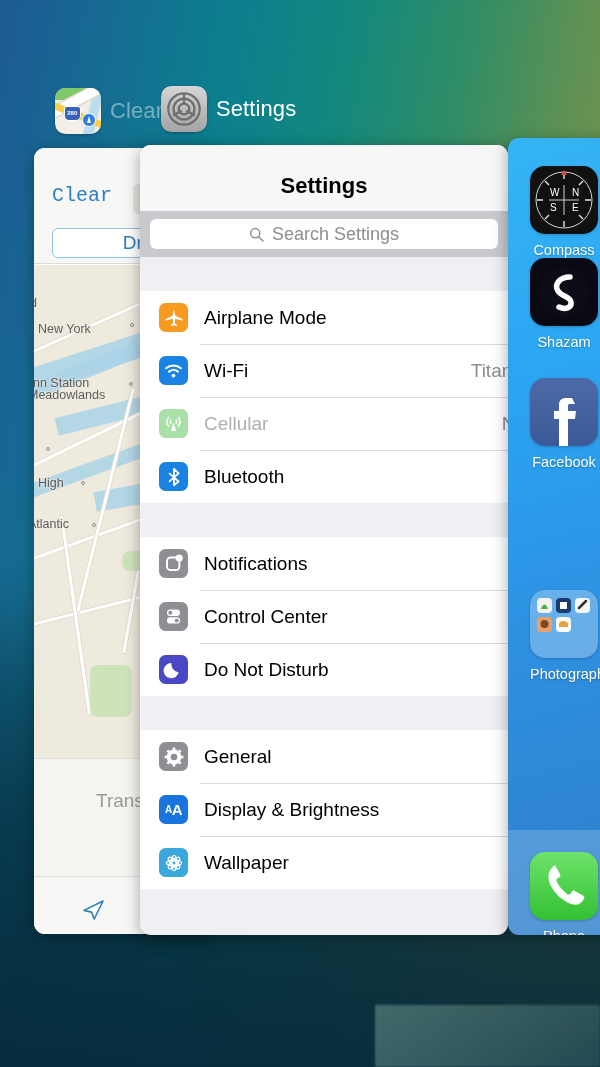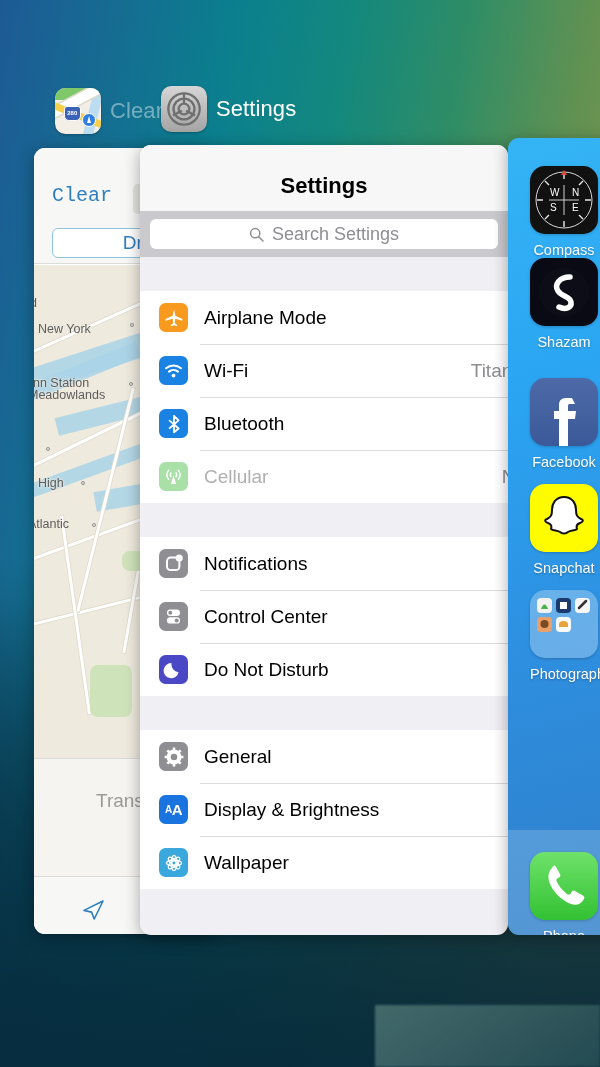--- a/index.html
+++ b/index.html
@@ -263,43 +263,43 @@
             <g fill="none" stroke="#fff" stroke-width="2" stroke-linecap="round">
           <path d="M3 8.2 A11.5 11.5 0 0 1 18 8.2"></path>
               <path d="M6 11.6 A7.2 7.2 0 0 1 15 11.6"></path>
             </g>
           <circle cx="10.5" cy="15.6" r="1.9" fill="#fff"></circle>
           </svg>
       </span>
       <span class="lbl">Wi-Fi</span>
       <span class="val">TitanC</span>
     </div>
-    <div class="row">
-      <span class="ic" id="ic-bt">
-        <svg width="20" height="20" viewBox="0 0 20 20">
-            <path d="M10 2 L14.6 6.3 L10 10.4 L10 2 M10 10.4 L14.6 14.5 L10 18.3 L10 10.4 M10 10.4 L5.6 6.6 M10 10.4 L5.6 14.2" fill="none" stroke="#fff" stroke-width="1.8" stroke-linejoin="round" stroke-linecap="round"></path>
-          </svg>
-      </span>
-      <span class="lbl">Bluetooth</span>
-    </div>
     <div class="row dim">
       <span class="ic" id="ic-cell">
         <svg width="21" height="21" viewBox="0 0 21 21">
             <g fill="none" stroke="#fff" stroke-width="1.5" stroke-linecap="round">
           <path d="M5.6 4.4 A7 7 0 0 0 5.6 13.2"></path>
               <path d="M15.4 4.4 A7 7 0 0 1 15.4 13.2"></path>
           <path d="M7.9 6.9 A3.6 3.6 0 0 0 7.9 10.7"></path>
               <path d="M13.1 6.9 A3.6 3.6 0 0 1 13.1 10.7"></path>
             </g>
           <path d="M10.5 9 L13 18 L8 18 Z" fill="#fff"></path>
           </svg>
       </span>
       <span class="lbl">Cellular</span>
       <span class="val">No</span>
     </div>
+    <div class="row">
+      <span class="ic" id="ic-bt">
+        <svg width="20" height="20" viewBox="0 0 20 20">
+            <path d="M10 2 L14.6 6.3 L10 10.4 L10 2 M10 10.4 L14.6 14.5 L10 18.3 L10 10.4 M10 10.4 L5.6 6.6 M10 10.4 L5.6 14.2" fill="none" stroke="#fff" stroke-width="1.8" stroke-linejoin="round" stroke-linecap="round"></path>
+          </svg>
+      </span>
+      <span class="lbl">Bluetooth</span>
+    </div>
   </div>
 
   <div class="gap"></div>
 
   <div class="group">
     <div class="row">
       <span class="ic" id="ic-notif">
         <svg width="21" height="21" viewBox="0 0 21 21">
             <rect x="4" y="4.6" width="12.4" height="12.4" rx="3.6" fill="none" stroke="#fff" stroke-width="2"></rect>
             <circle cx="16.2" cy="5" r="3.6" fill="#fff"></circle>
@@ -406,30 +406,20 @@
 
     <div class="homeapp" style="top:240px;">
       <div class="ai" id="ai-fb">
         <svg viewBox="0 0 68 68" width="68" height="68">
           <path d="M42 20 L36 20 C31 20 29 23 29 27 L29 33 L24 33 L24 41 L29 41 L29 68 L38 68 L38 41 L45 41 L46 33 L38 33 L38 28 C38 26 39 26 41 26 L45 26 Z" fill="#fff"></path>
           </svg>
       </div>
       <div class="an">Facebook</div>
     </div>
 
-    <div class="homeapp" style="top:346px;">
-      <div class="ai" id="ai-snap">
-        <svg viewBox="0 0 68 68" width="68" height="68">
-          <path d="M34 13 C26 13 22 19 22 26 C22 31 21 33 17 35 C14 36 15 38 18 39 C21 40 22 42 21 45
-                   C23 47 27 46 30 48 C32 50 36 50 38 48 C41 46 45 47 47 45 C46 42 47 40 50 39
-                   C53 38 54 36 51 35 C47 33 46 31 46 26 C46 19 42 13 34 13 Z" fill="#fff" stroke="#111" stroke-width="2" stroke-linejoin="round"></path>
-          </svg>
-      </div>
-      <div class="an">Snapchat</div>
-    </div>
 
     <div class="homeapp" style="top:452px;">
       <div class="ai" id="ai-photo">
         <svg viewBox="0 0 68 68" width="68" height="68">
           <g>
             <rect x="7" y="8" width="15" height="15" rx="4" fill="#f2f2f2"></rect>
             <path d="M11 19 C13 13 16 13 18 19 Z" fill="#4caf50"></path>
             <rect x="26" y="8" width="15" height="15" rx="4" fill="#1b3b6f"></rect>
             <path d="M30 12 L37 12 L37 19 L30 19 Z" fill="#fff"></path>
             <rect x="45" y="8" width="15" height="15" rx="4" fill="#f7f7f7"></rect>

